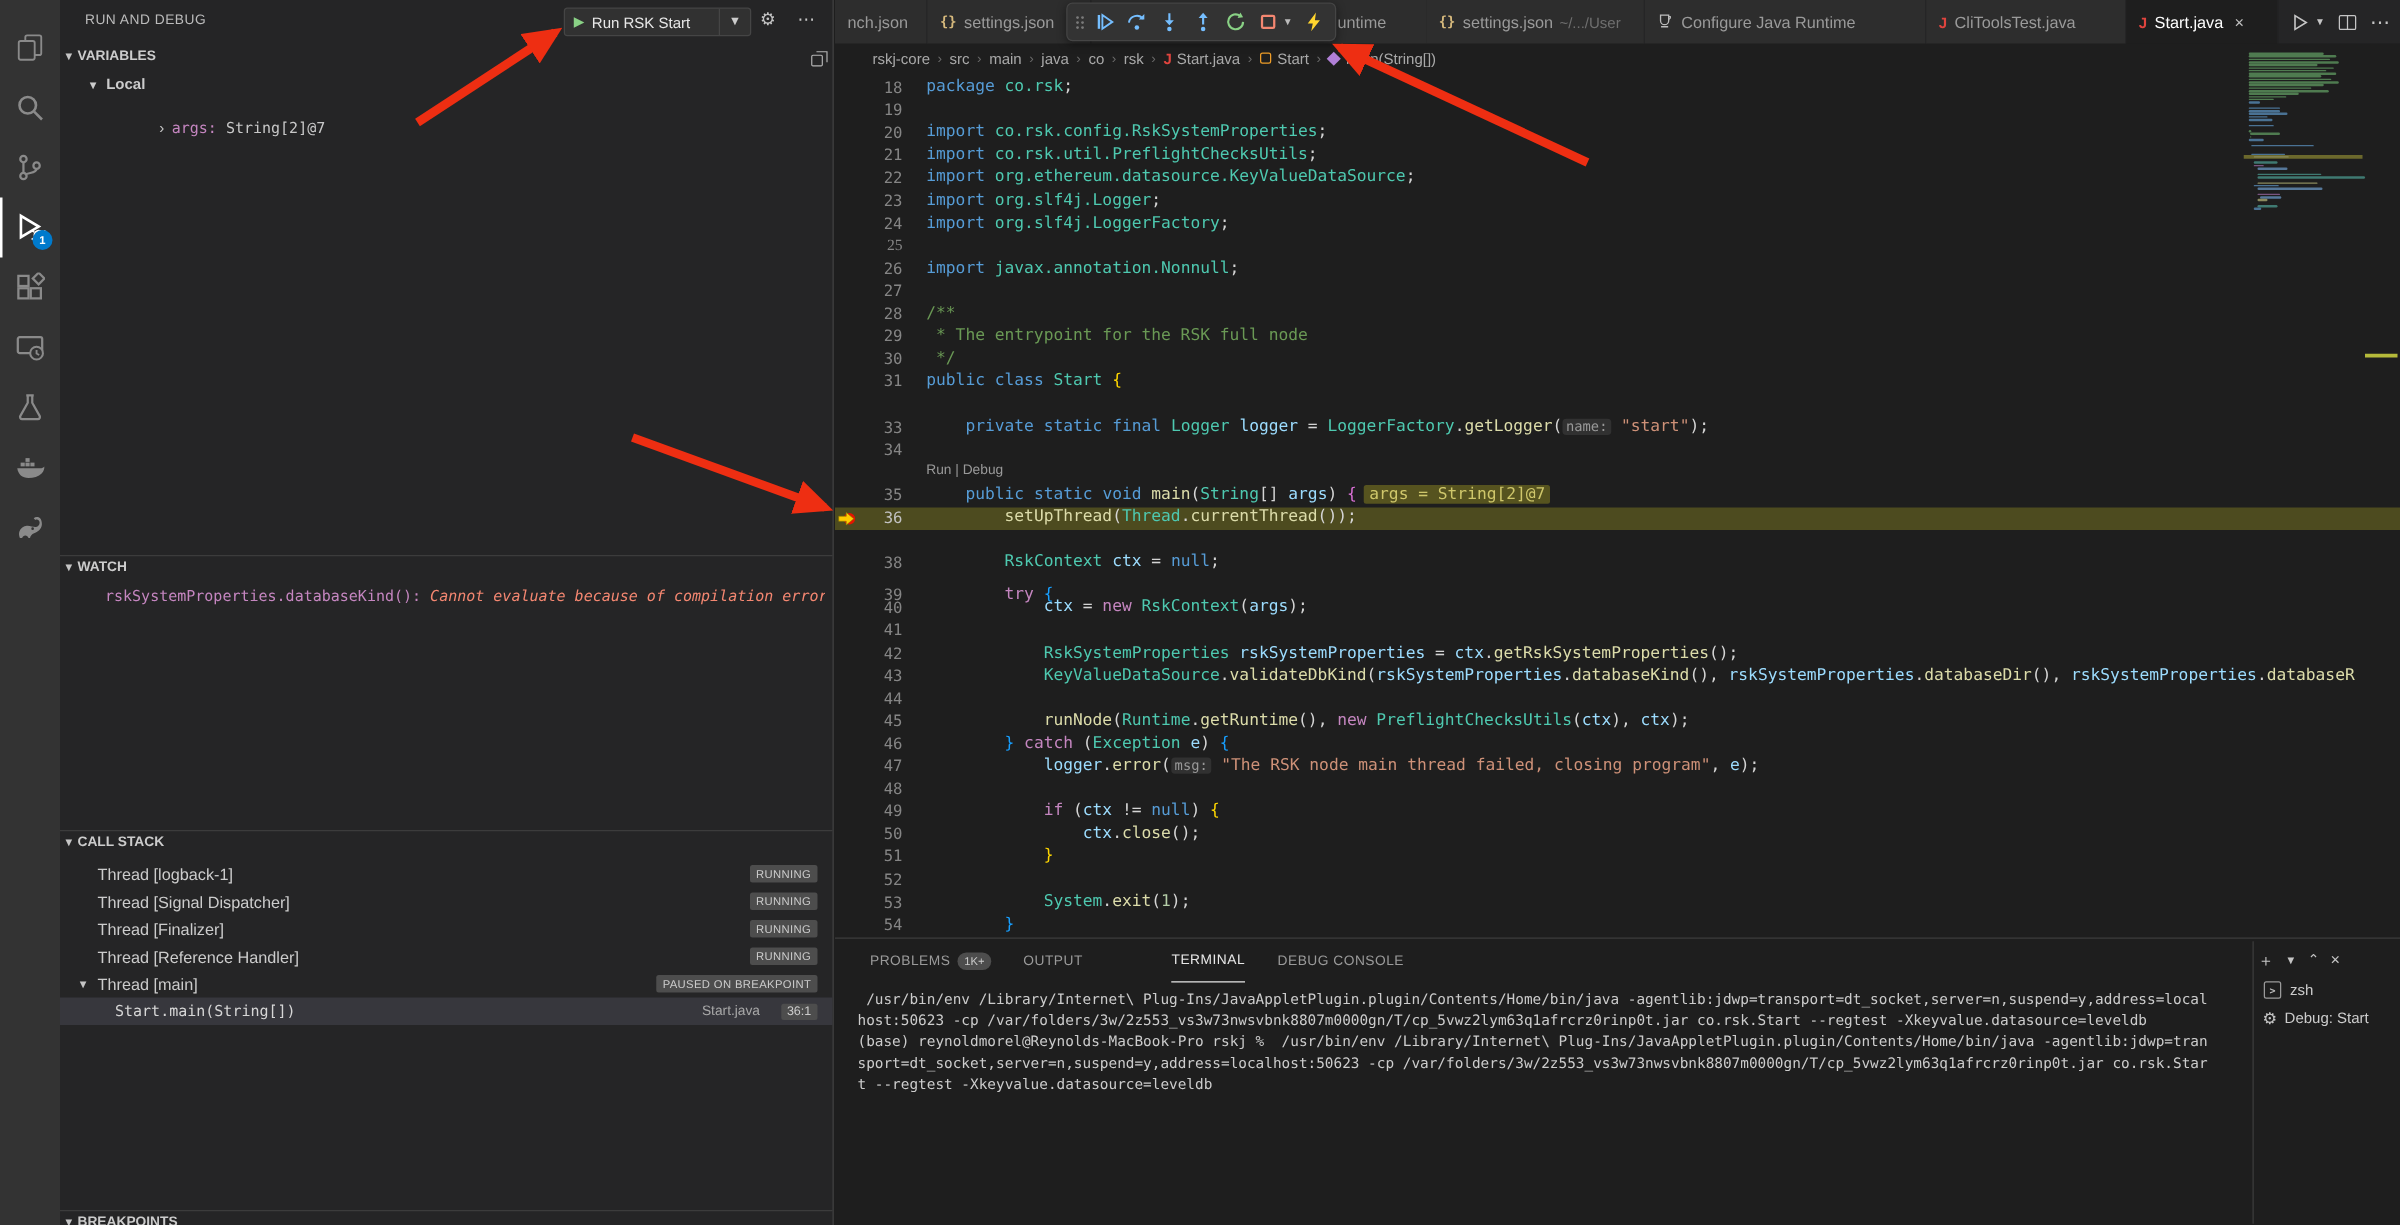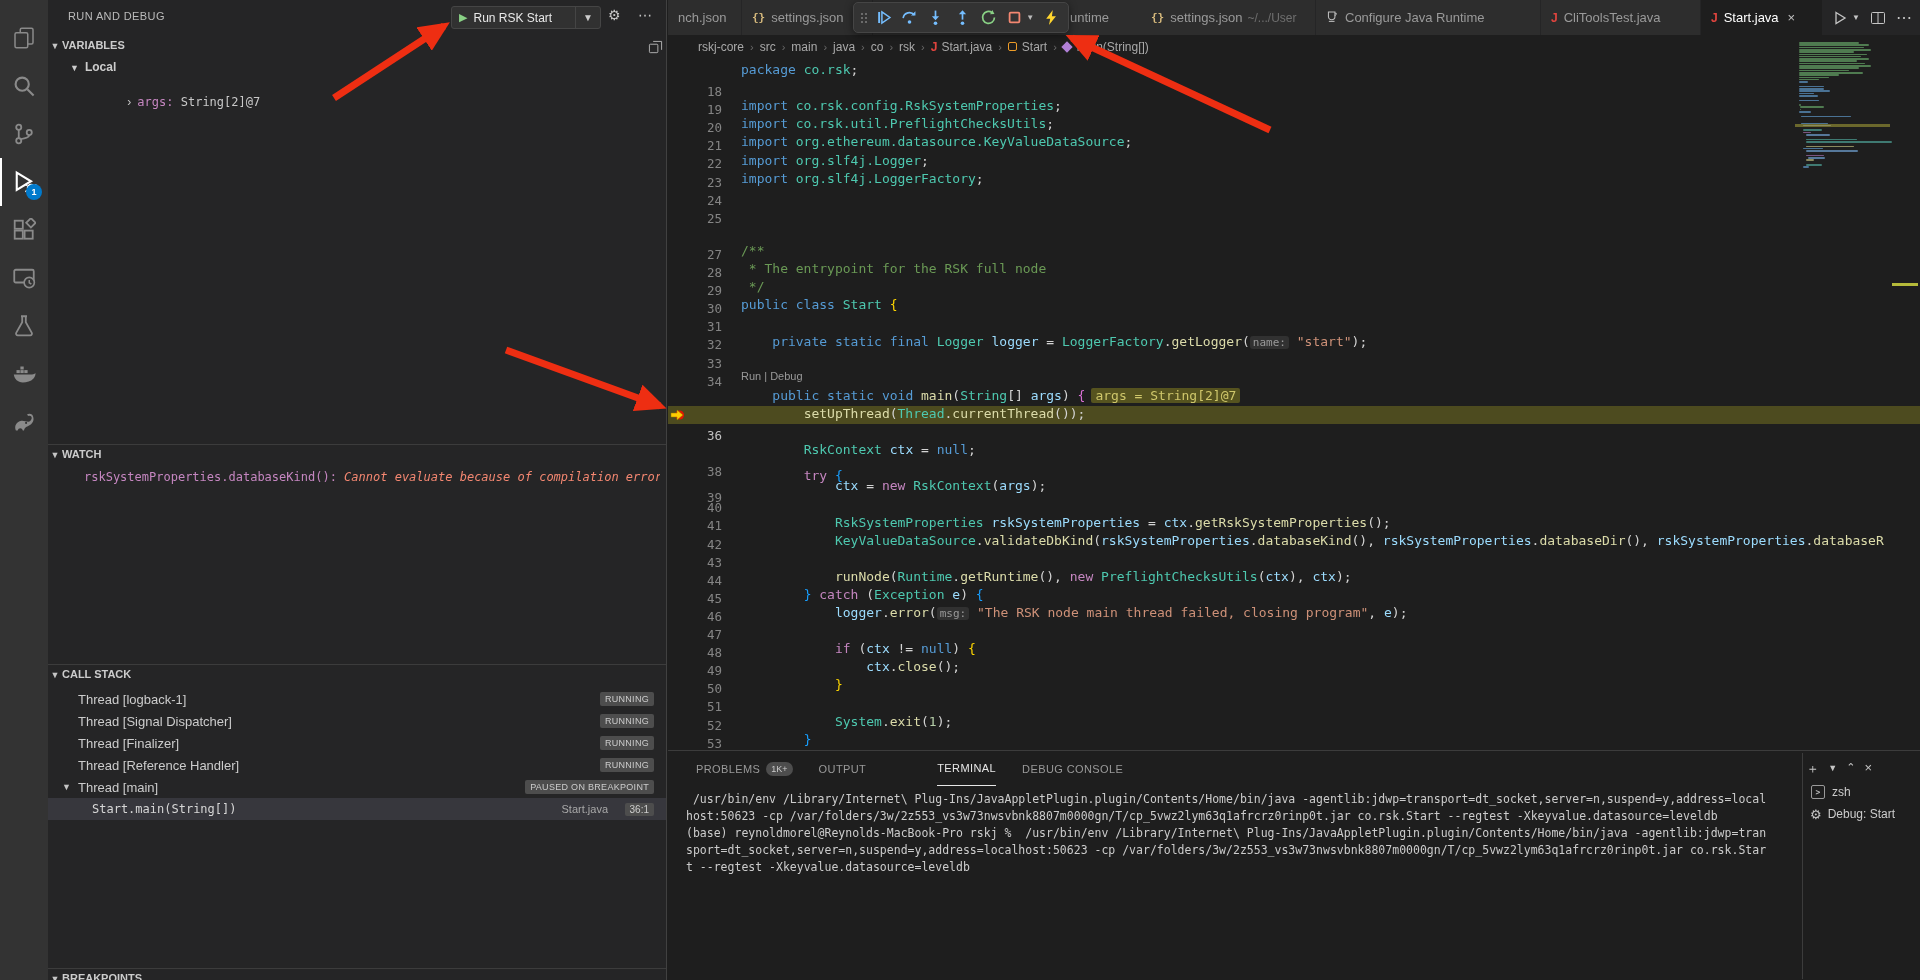--- a/index.html
+++ b/index.html
@@ -69,21 +69,21 @@
   .breadcrumb { position:absolute; left:0; top:35px; right:0; height:23px; display:flex; align-items:center; font-size:12px; color:#a9a9a9; padding-left:30px; background:#1e1e1e; }
   .bc-item { cursor:pointer; }
   .bc-sep { color:#6a6a6a; margin:0 6px; font-size:11px; }
   .bc-ico { margin-right:4px; font-weight:bold; }
   .bc-class { display:inline-block; width:9px; height:9px; border:1.5px solid #ee9d28; border-radius:2px; margin-right:5px; }
   .bc-method { display:inline-block; width:8px; height:8px; background:#b180d7; transform:rotate(45deg); margin-right:6px; }
 
   .code { position:absolute; left:0; top:58px; right:0; height:692px; overflow:hidden; font-family:"DejaVu Sans Mono", monospace; font-size:13px; }
   .crow { position:absolute; left:0; right:0; height:18px; white-space:pre; cursor:text; }
   .crow.cur { background:#4d4b1f; }
-  .lnum { position:absolute; left:20px; width:34px; text-align:right; color:#858585; font-size:12.5px;margin-top:22px; }
+  .lnum { position:absolute; left:20px; width:34px; text-align:right; color:#858585; font-size:12.5px; }
   .crow.cur .lnum { color:#c2c2c2; }
   .ctext { position:absolute; left:73px; top:0; }
   .lens { position:absolute; left:73px; color:#999999; font-size:11px; font-family:"Liberation Sans",sans-serif; cursor:pointer; }
   .bp { position:absolute; left:2px; top:2px; width:15px; height:14px; }
   .s-k{color:#569cd6}.s-kc{color:#c586c0}.s-t{color:#4ec9b0}.s-m{color:#dcdcaa}.s-v{color:#9cdcfe}.s-s{color:#ce9178}.s-c{color:#6a9955}.s-p{color:#d4d4d4}.s-num{color:#b5cea8}
   .s-b1{color:#ffd700}.s-b2{color:#da70d6}.s-b3{color:#179fff}
   .s-h{color:#999999; background:#313131; border-radius:3px; padding:0 3px; font-size:11px;}
   .inline-val { background:#56531f; color:#cfc76b; padding:0 4px; margin-left:6px; border-radius:2px; }
 
   .minimap { position:absolute; top:38px; right:30px; width:95px; height:640px; z-index:3; }
@@ -388,27 +388,27 @@
       </div>
 
     <div class="code" id="code">
         <div class="crow" style="top: 4px;"><span class="lnum">18</span><span class="ctext"><span class="s-k">package</span><span class="s-p"> </span><span class="s-t">co.rsk</span><span class="s-p">;</span></span></div>
         <div class="crow" style="top: 22.1px;"><span class="lnum">19</span><span class="ctext"></span></div>
         <div class="crow" style="top: 40.2px;"><span class="lnum">20</span><span class="ctext"><span class="s-k">import</span><span class="s-p"> </span><span class="s-t">co.rsk.config.RskSystemProperties</span><span class="s-p">;</span></span></div>
         <div class="crow" style="top: 58.3px;"><span class="lnum">21</span><span class="ctext"><span class="s-k">import</span><span class="s-p"> </span><span class="s-t">co.rsk.util.PreflightChecksUtils</span><span class="s-p">;</span></span></div>
         <div class="crow" style="top: 76.4px;"><span class="lnum">22</span><span class="ctext"><span class="s-k">import</span><span class="s-p"> </span><span class="s-t">org.ethereum.datasource.KeyValueDataSource</span><span class="s-p">;</span></span></div>
         <div class="crow" style="top: 94.5px;"><span class="lnum">23</span><span class="ctext"><span class="s-k">import</span><span class="s-p"> </span><span class="s-t">org.slf4j.Logger</span><span class="s-p">;</span></span></div>
         <div class="crow" style="top: 112.6px;"><span class="lnum">24</span><span class="ctext"><span class="s-k">import</span><span class="s-p"> </span><span class="s-t">org.slf4j.LoggerFactory</span><span class="s-p">;</span></span></div>
-        <div class="crow" style="top: 130.7px;"><span class="lnum">25</span><span class="ctext"></span></div>
+        <div class="crow" style="top: 130.7px; font-family: Liberation Serif, serif;"><span class="lnum">25</span><span class="ctext"></span></div>
+        <div class="crow" style="top: 148.8px;"><span class="lnum">26</span><span class="ctext"><span class="s-k">import</span><span class="s-p"> </span><span class="s-t">javax.annotation.Nonnull</span><span class="s-p">;</span></span></div>
         <div class="crow" style="top: 166.9px;"><span class="lnum">27</span><span class="ctext"></span></div>
         <div class="crow" style="top: 185px;"><span class="lnum">28</span><span class="ctext"><span class="s-c">/**</span></span></div>
         <div class="crow" style="top: 203.1px;"><span class="lnum">29</span><span class="ctext"><span class="s-c"> * The entrypoint for the RSK full node</span></span></div>
         <div class="crow" style="top: 221.2px;"><span class="lnum">30</span><span class="ctext"><span class="s-c"> */</span></span></div>
         <div class="crow" style="top: 239.3px;"><span class="lnum">31</span><span class="ctext"><span class="s-k">public</span><span class="s-p"> </span><span class="s-k">class</span><span class="s-p"> </span><span class="s-t">Start</span><span class="s-p"> </span><span class="s-b1">{</span></span></div>
-        <div class="crow" style="top: 257.4px;"><span class="lnum">32</span><span class="ctext"></span></div>
         <div class="crow" style="top: 275.5px;"><span class="lnum">33</span><span class="ctext"><span class="s-p">    </span><span class="s-k">private</span><span class="s-p"> </span><span class="s-k">static</span><span class="s-p"> </span><span class="s-k">final</span><span class="s-p"> </span><span class="s-t">Logger</span><span class="s-p"> </span><span class="s-v">logger</span><span class="s-p"> = </span><span class="s-t">LoggerFactory</span><span class="s-p">.</span><span class="s-m">getLogger</span><span class="s-p">(</span><span class="s-h">name:</span><span class="s-p"> </span><span class="s-s">"start"</span><span class="s-p">);</span></span></div>
         <div class="crow" style="top: 293.6px;"><span class="lnum">34</span><span class="ctext"></span></div>
         <div class="crow" style="top: 311.7px;"><span class="lens">Run | Debug</span></div>
         <div class="crow" style="top: 329.8px;"><span class="lnum">35</span><span class="ctext"><span class="s-p">    </span><span class="s-k">public</span><span class="s-p"> </span><span class="s-k">static</span><span class="s-p"> </span><span class="s-k">void</span><span class="s-p"> </span><span class="s-m">main</span><span class="s-p">(</span><span class="s-t">String</span><span class="s-p">[] </span><span class="s-v">args</span><span class="s-p">) </span><span class="s-b2">{</span><span class="inline-val">args = String[2]@7</span></span></div>
         <div class="crow cur" style="top: 347.9px;"><span class="lnum">36</span><span class="bp"><svg width="15" height="14" viewBox="0 0 15 14">
               <circle cx="9.5" cy="7" r="4.6" fill="#e51400"></circle>
               <path d="M1 5h6V2l6 5-6 5V9H1z" fill="#ffcc00" stroke="#8f7a00" stroke-width="0.5"></path>
             </svg></span><span class="ctext"><span class="s-p">        </span><span class="s-m">setUpThread</span><span class="s-p">(</span><span class="s-t">Thread</span><span class="s-p">.</span><span class="s-m">currentThread</span><span class="s-p">());</span></span></div>
         <div class="crow" style="top: 384.1px;"><span class="lnum">38</span><span class="ctext"><span class="s-p">        </span><span class="s-t">RskContext</span><span class="s-p"> </span><span class="s-v">ctx</span><span class="s-p"> = </span><span class="s-k">null</span><span class="s-p">;</span></span></div>
         <div class="crow" style="top: 410px; padding-left: 44px;"><span class="lnum">39</span><span class="ctext"><span class="s-p">        </span><span class="s-kc">try</span><span class="s-p"> </span><span class="s-b3">{</span></span></div>

